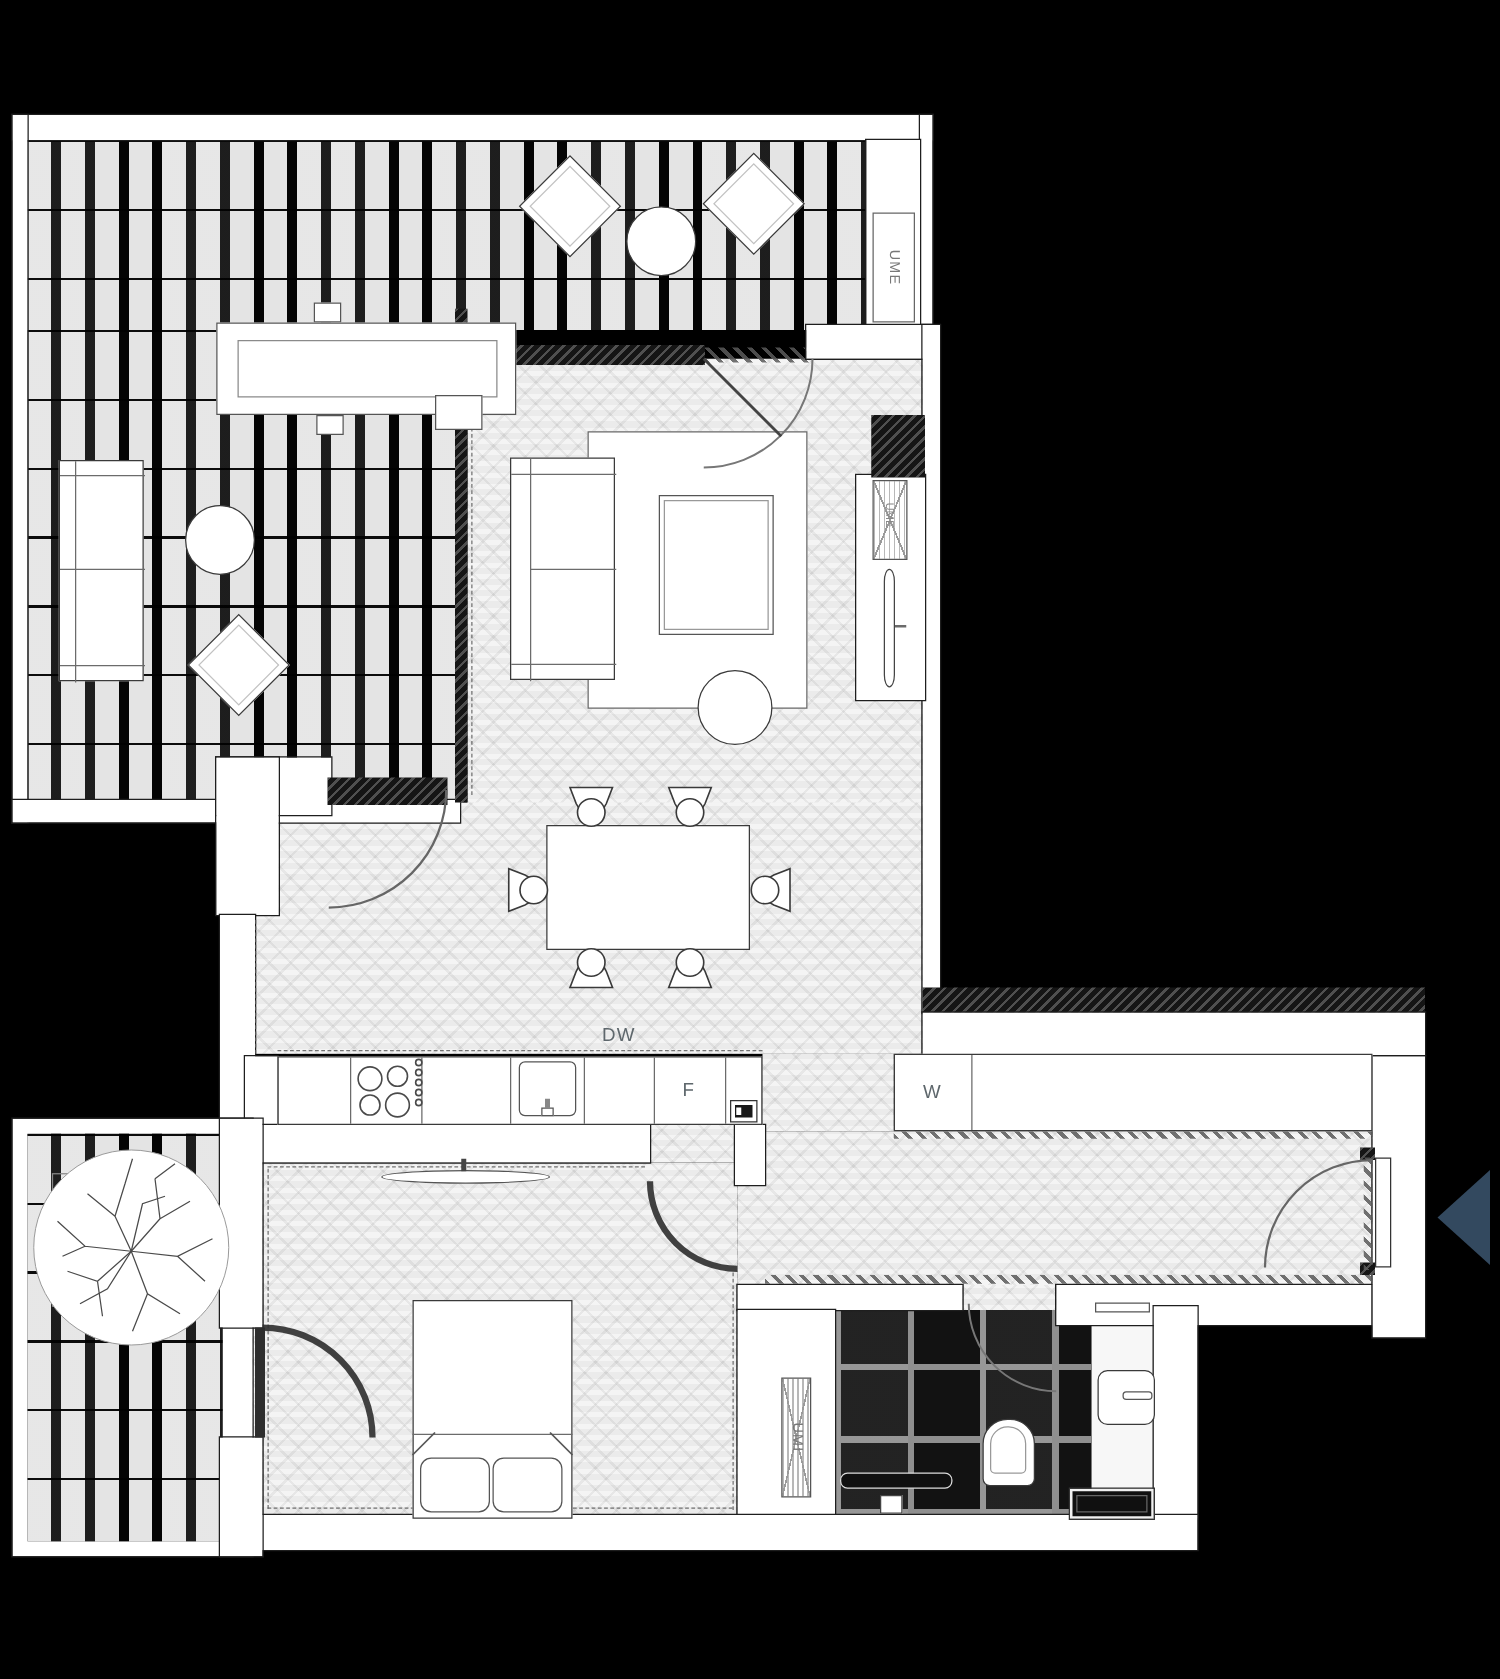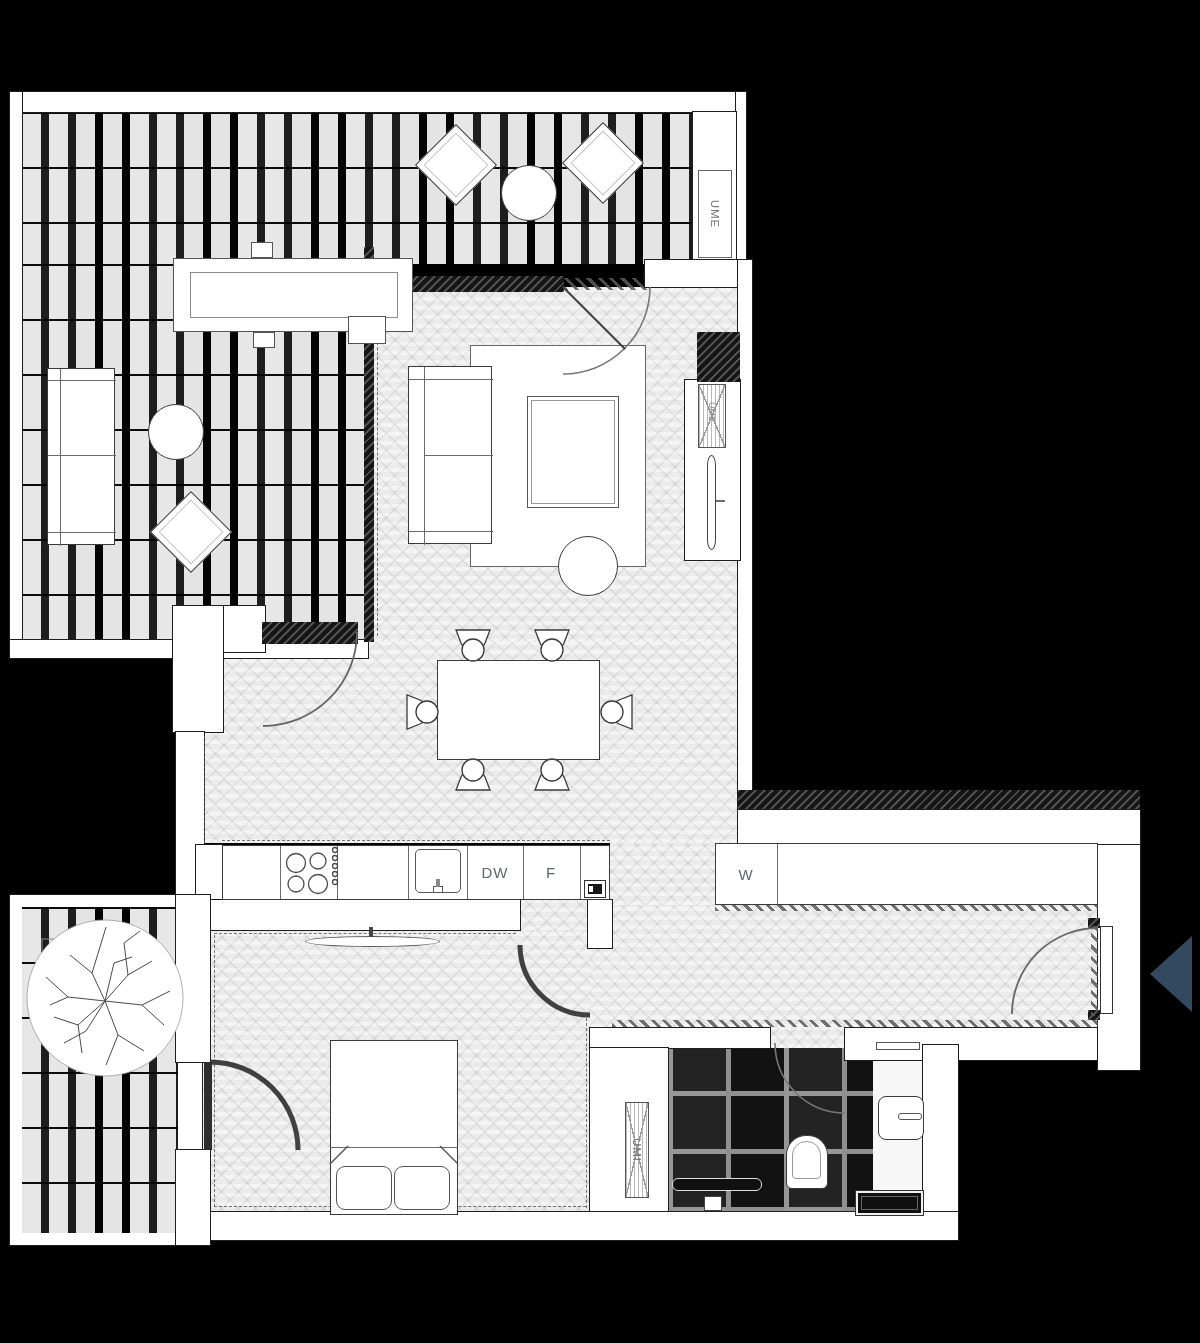--- a/index.html
+++ b/index.html
@@ -248,17 +248,17 @@
         <path d="M85,88 L66,118 L44,130 M85,88 L94,50 L112,44"></path>
       </g>
     </g>
 
     <polygon points="1192,936 1192,1012 1150,974" fill="#33495f"></polygon>
   </svg>
 
   <span class="lbl rot" style="left:715px;top:214px;">UME</span>
   <span class="lbl rot-sm" style="left:712px;top:412px;">UME</span>
   <span class="lbl rot" style="left:637px;top:1150px;">UMI</span>
-  <span class="lbl" style="left:495px;top:872px;">DW</span>
+  <span class="lbl" style="left:495px;top:828px;">DW</span>
   <span class="lbl" style="left:551px;top:872px;">F</span>
   <span class="lbl" style="left:746px;top:874px;">W</span>
 
 </div>
 
 </body></html>

